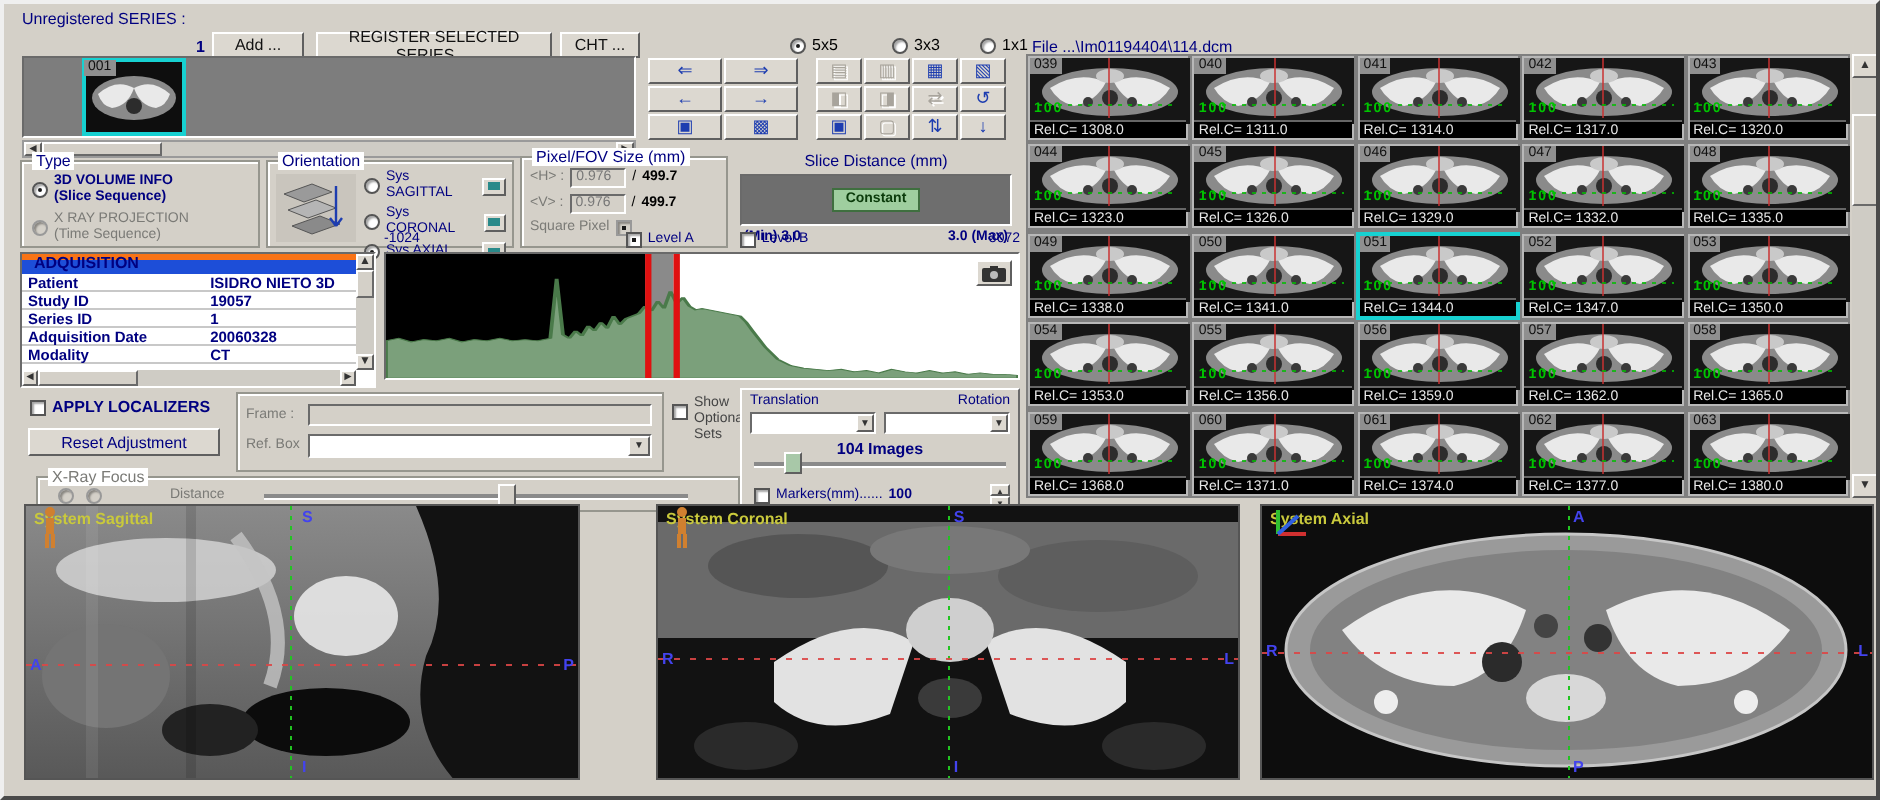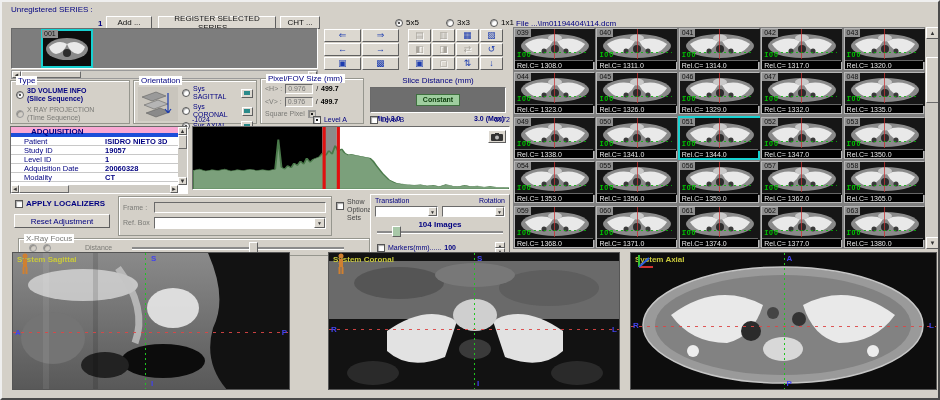--- a/index.html
+++ b/index.html
@@ -29,21 +29,21 @@
         border:1px solid;border-color:#fff #5f5f5f #5f5f5f #fff;font-size:9px;line-height:9px}
   .tool.small{width:23px}
   .tool .g{color:#1d3db0}
   .tool.off .g{color:#a8a49c;text-shadow:1px 1px 0 #fff}
   .sbtn{display:flex;align-items:center;justify-content:center;background:#dcd8d0;color:#333;
         border:1px solid;border-color:#fff #5f5f5f #5f5f5f #fff;font-size:6px}
   .track{height:2px;background:#8a8a8a;box-shadow:0 1px 0 #fff}
   .sl-thumb{width:9px;height:11px;background:#d4d0c8;border:1px solid;border-color:#fff #5f5f5f #5f5f5f #fff}
   
   .acq-row{display:flex;border-bottom:1px solid #c8c8c8;height:9px;align-items:center}
-  .acq-k{width:56%;padding-left:13px;font-size:7.5px;color:#000080;font-weight:normal;white-space:nowrap;overflow:hidden}
+  .acq-k{width:56%;padding-left:3px;font-size:7.5px;color:#000080;font-weight:bold;white-space:nowrap;overflow:hidden}
   .acq-v{width:44%;font-size:7.5px;color:#000080;font-weight:bold;white-space:nowrap;overflow:hidden}
   
   .tgrid{display:grid;grid-template-columns:repeat(5,1fr);gap:2px;background:#7f7f7f;padding:1px}
   .tcell{position:relative;height:42px;background:#000;border:1px solid #b8b8b8}
   .tcell.sel{outline:2px solid #17d1d1;outline-offset:-1px;z-index:2}
   .tcell svg{position:absolute;top:0;left:0}
   .tnum{position:absolute;top:0;left:0;background:#8f8f8f;color:#101010;font-size:7px;line-height:8px;padding:0 2px}
   .tgreen{position:absolute;left:2px;bottom:11px;color:#00c400;font-size:7px;line-height:7px;font-weight:bold;letter-spacing:1px}
   .tcap{position:absolute;left:0;right:0;bottom:0;height:9px;background:#000;color:#e8e8e8;font-size:7px;line-height:9px;padding-left:2px;border-top:1px solid #666}
   .tvline{position:absolute;top:0;bottom:10px;left:50%;width:1px;background:rgba(200,50,50,.75)}
@@ -231,32 +231,32 @@
     <div class="sunk" style="margin:1px 2px 0 2px;height:26px;background:#6e6e6e;display:flex;align-items:center;justify-content:center">
       <span class="f7 b" style="background:#9fce9f;border:1px solid #3f6f3f;color:#0b3b0b;padding:1px 6px">Constant</span>
     </div>
     <div class="row f7 navy b" style="margin-top:2px;padding:0 4px;justify-content:space-between">
       <span>(Min) 3.0</span>
       <span>3.0 (Max)</span>
     </div>
   </div>
 
   <div class="abs sunk" style="left:8px;top:124px;width:178px;height:68px;background:#fff">
-    <div class="f8 navy b" style="height:10px;padding-left:20px;background:#f9a8d4;border-bottom:4px solid #1d4ed8">ADQUISITION</div>
+    <div class="f8 navy b" style="height:10px;padding-left:6px;background:#f97316;border-bottom:7px solid #1d4ed8">ADQUISITION</div>
     <div id="acq-body" style="width:168px;overflow:hidden;height:47px">
         <div class="acq-row">
           <div class="acq-k">Patient</div>
           <div class="acq-v">ISIDRO NIETO 3D</div>
         </div>
         <div class="acq-row">
           <div class="acq-k">Study ID</div>
           <div class="acq-v">19057</div>
         </div>
         <div class="acq-row">
-          <div class="acq-k">Level ID</div>
+          <div class="acq-k">Series ID</div>
           <div class="acq-v">1</div>
         </div>
         <div class="acq-row">
           <div class="acq-k">Adquisition Date</div>
           <div class="acq-v">20060328</div>
         </div>
         <div class="acq-row">
           <div class="acq-k">Modality</div>
           <div class="acq-v">CT</div>
         </div>

